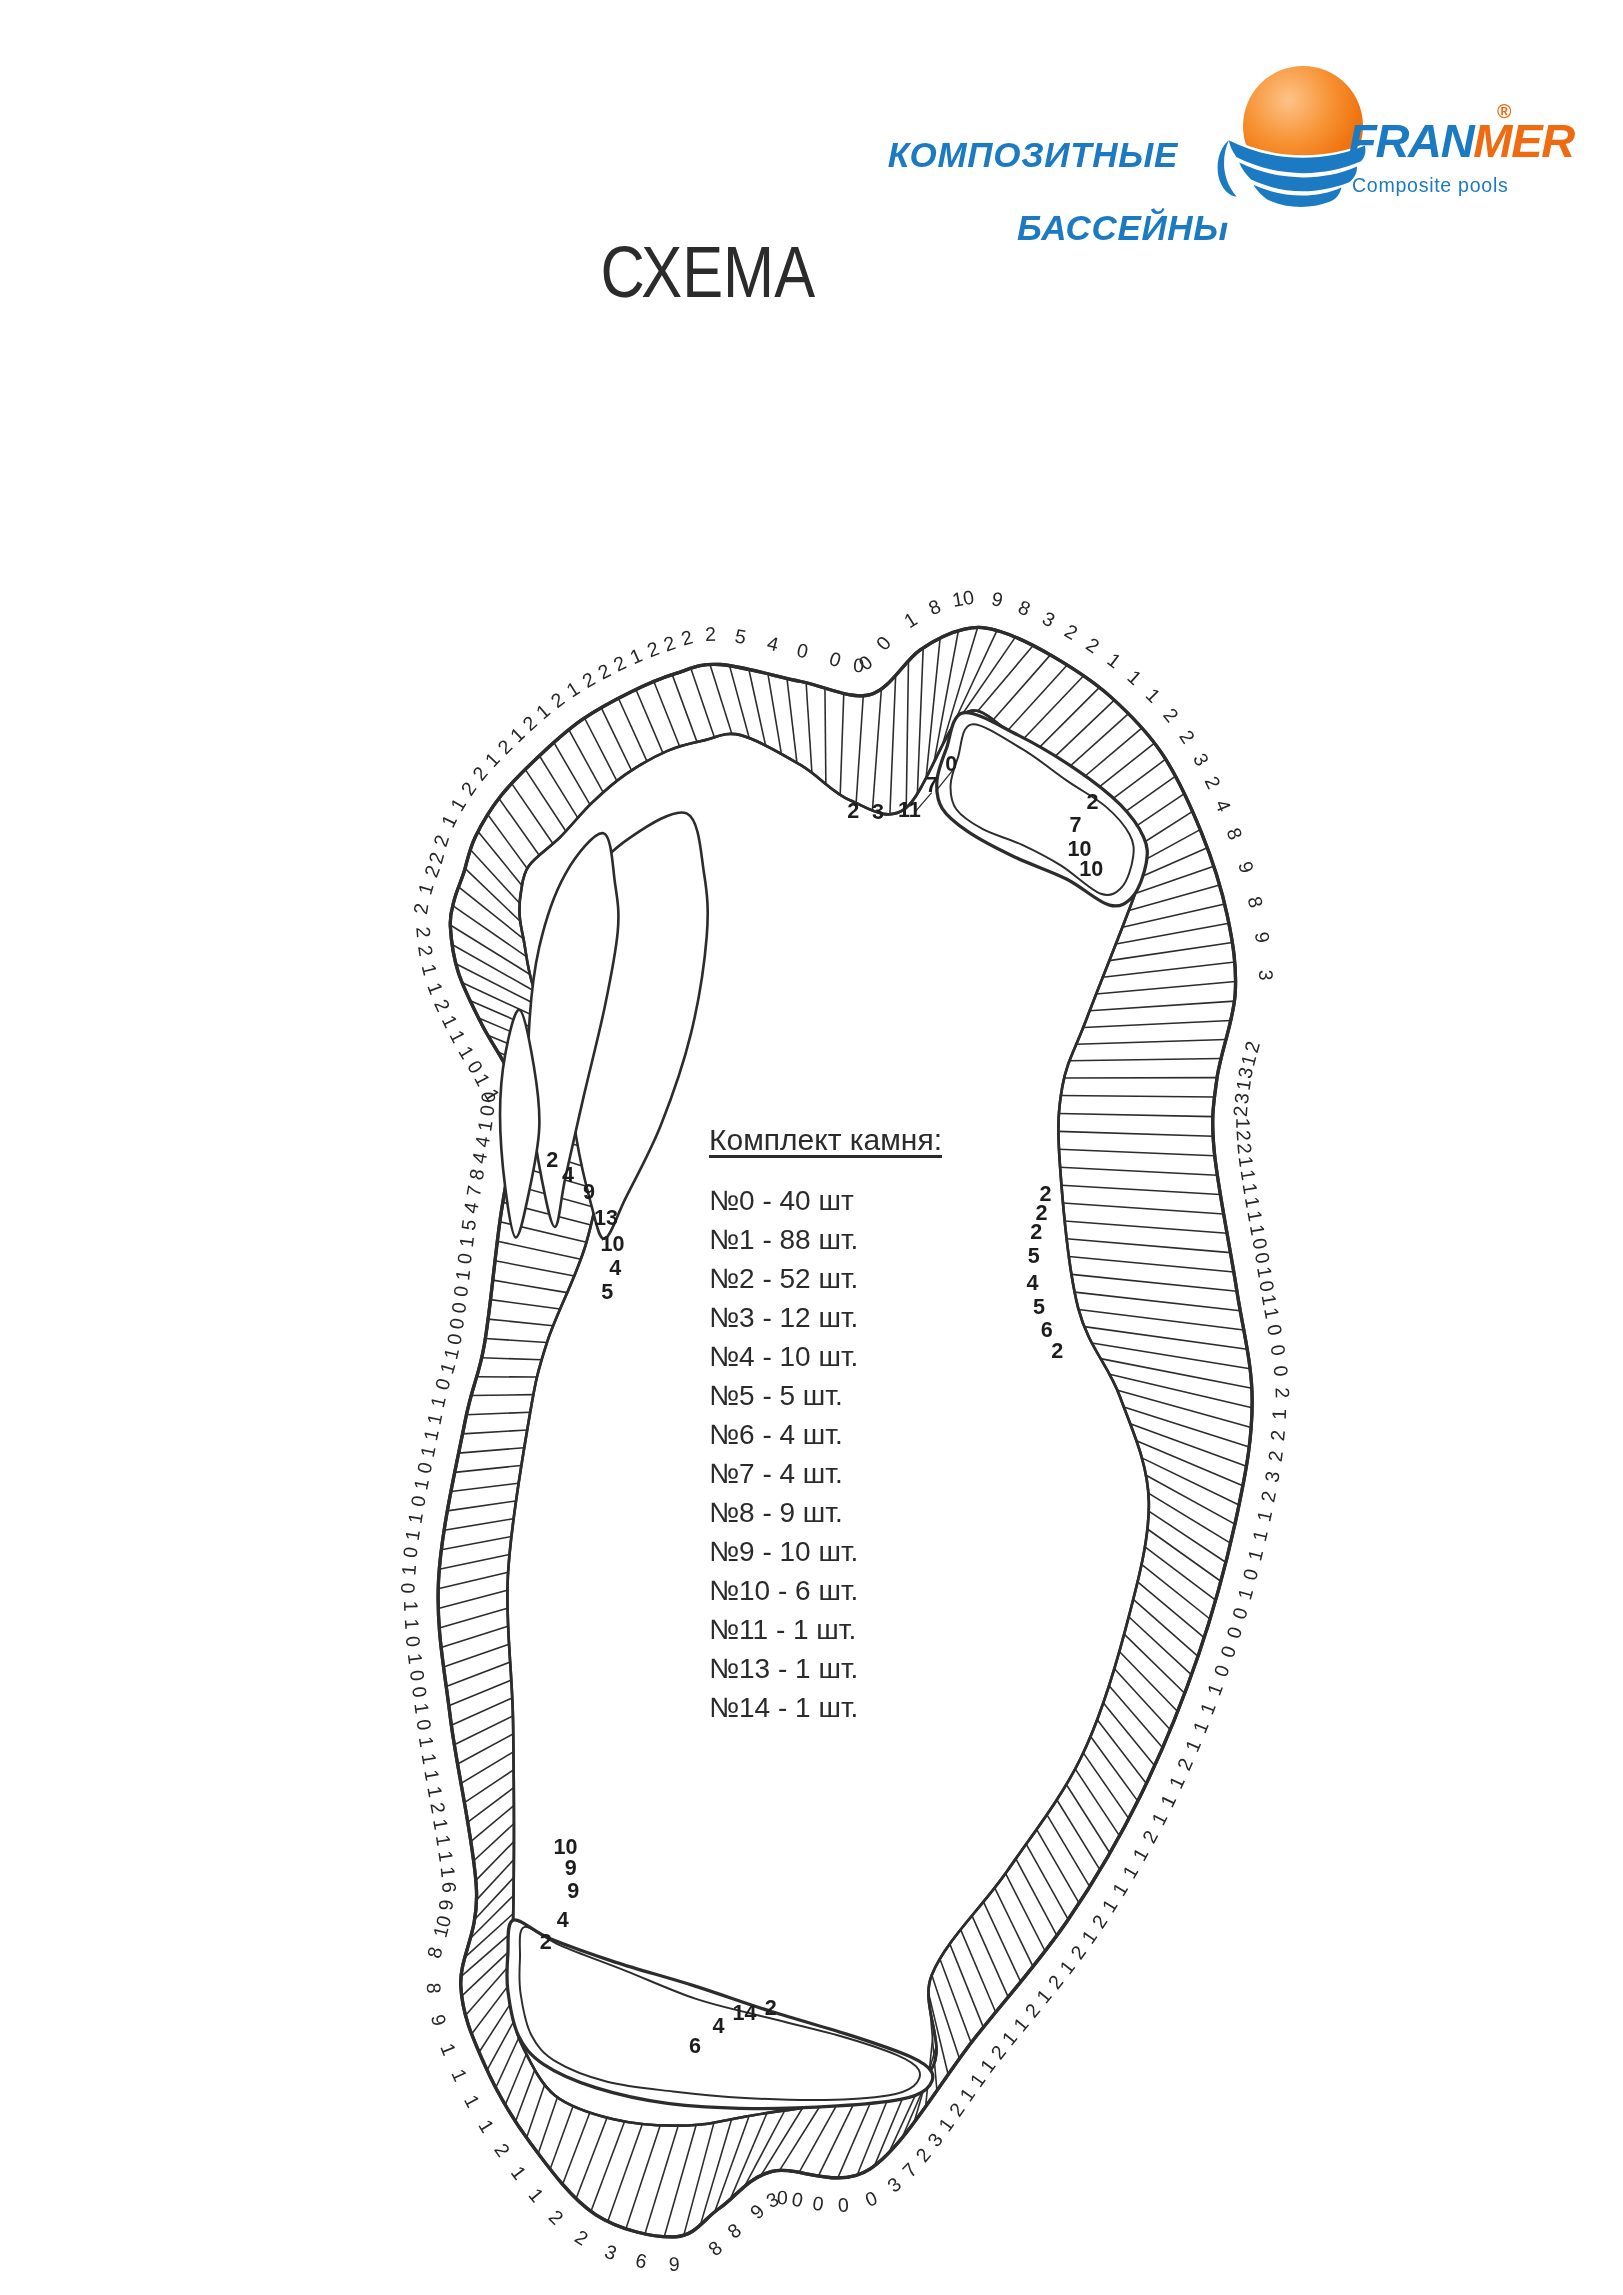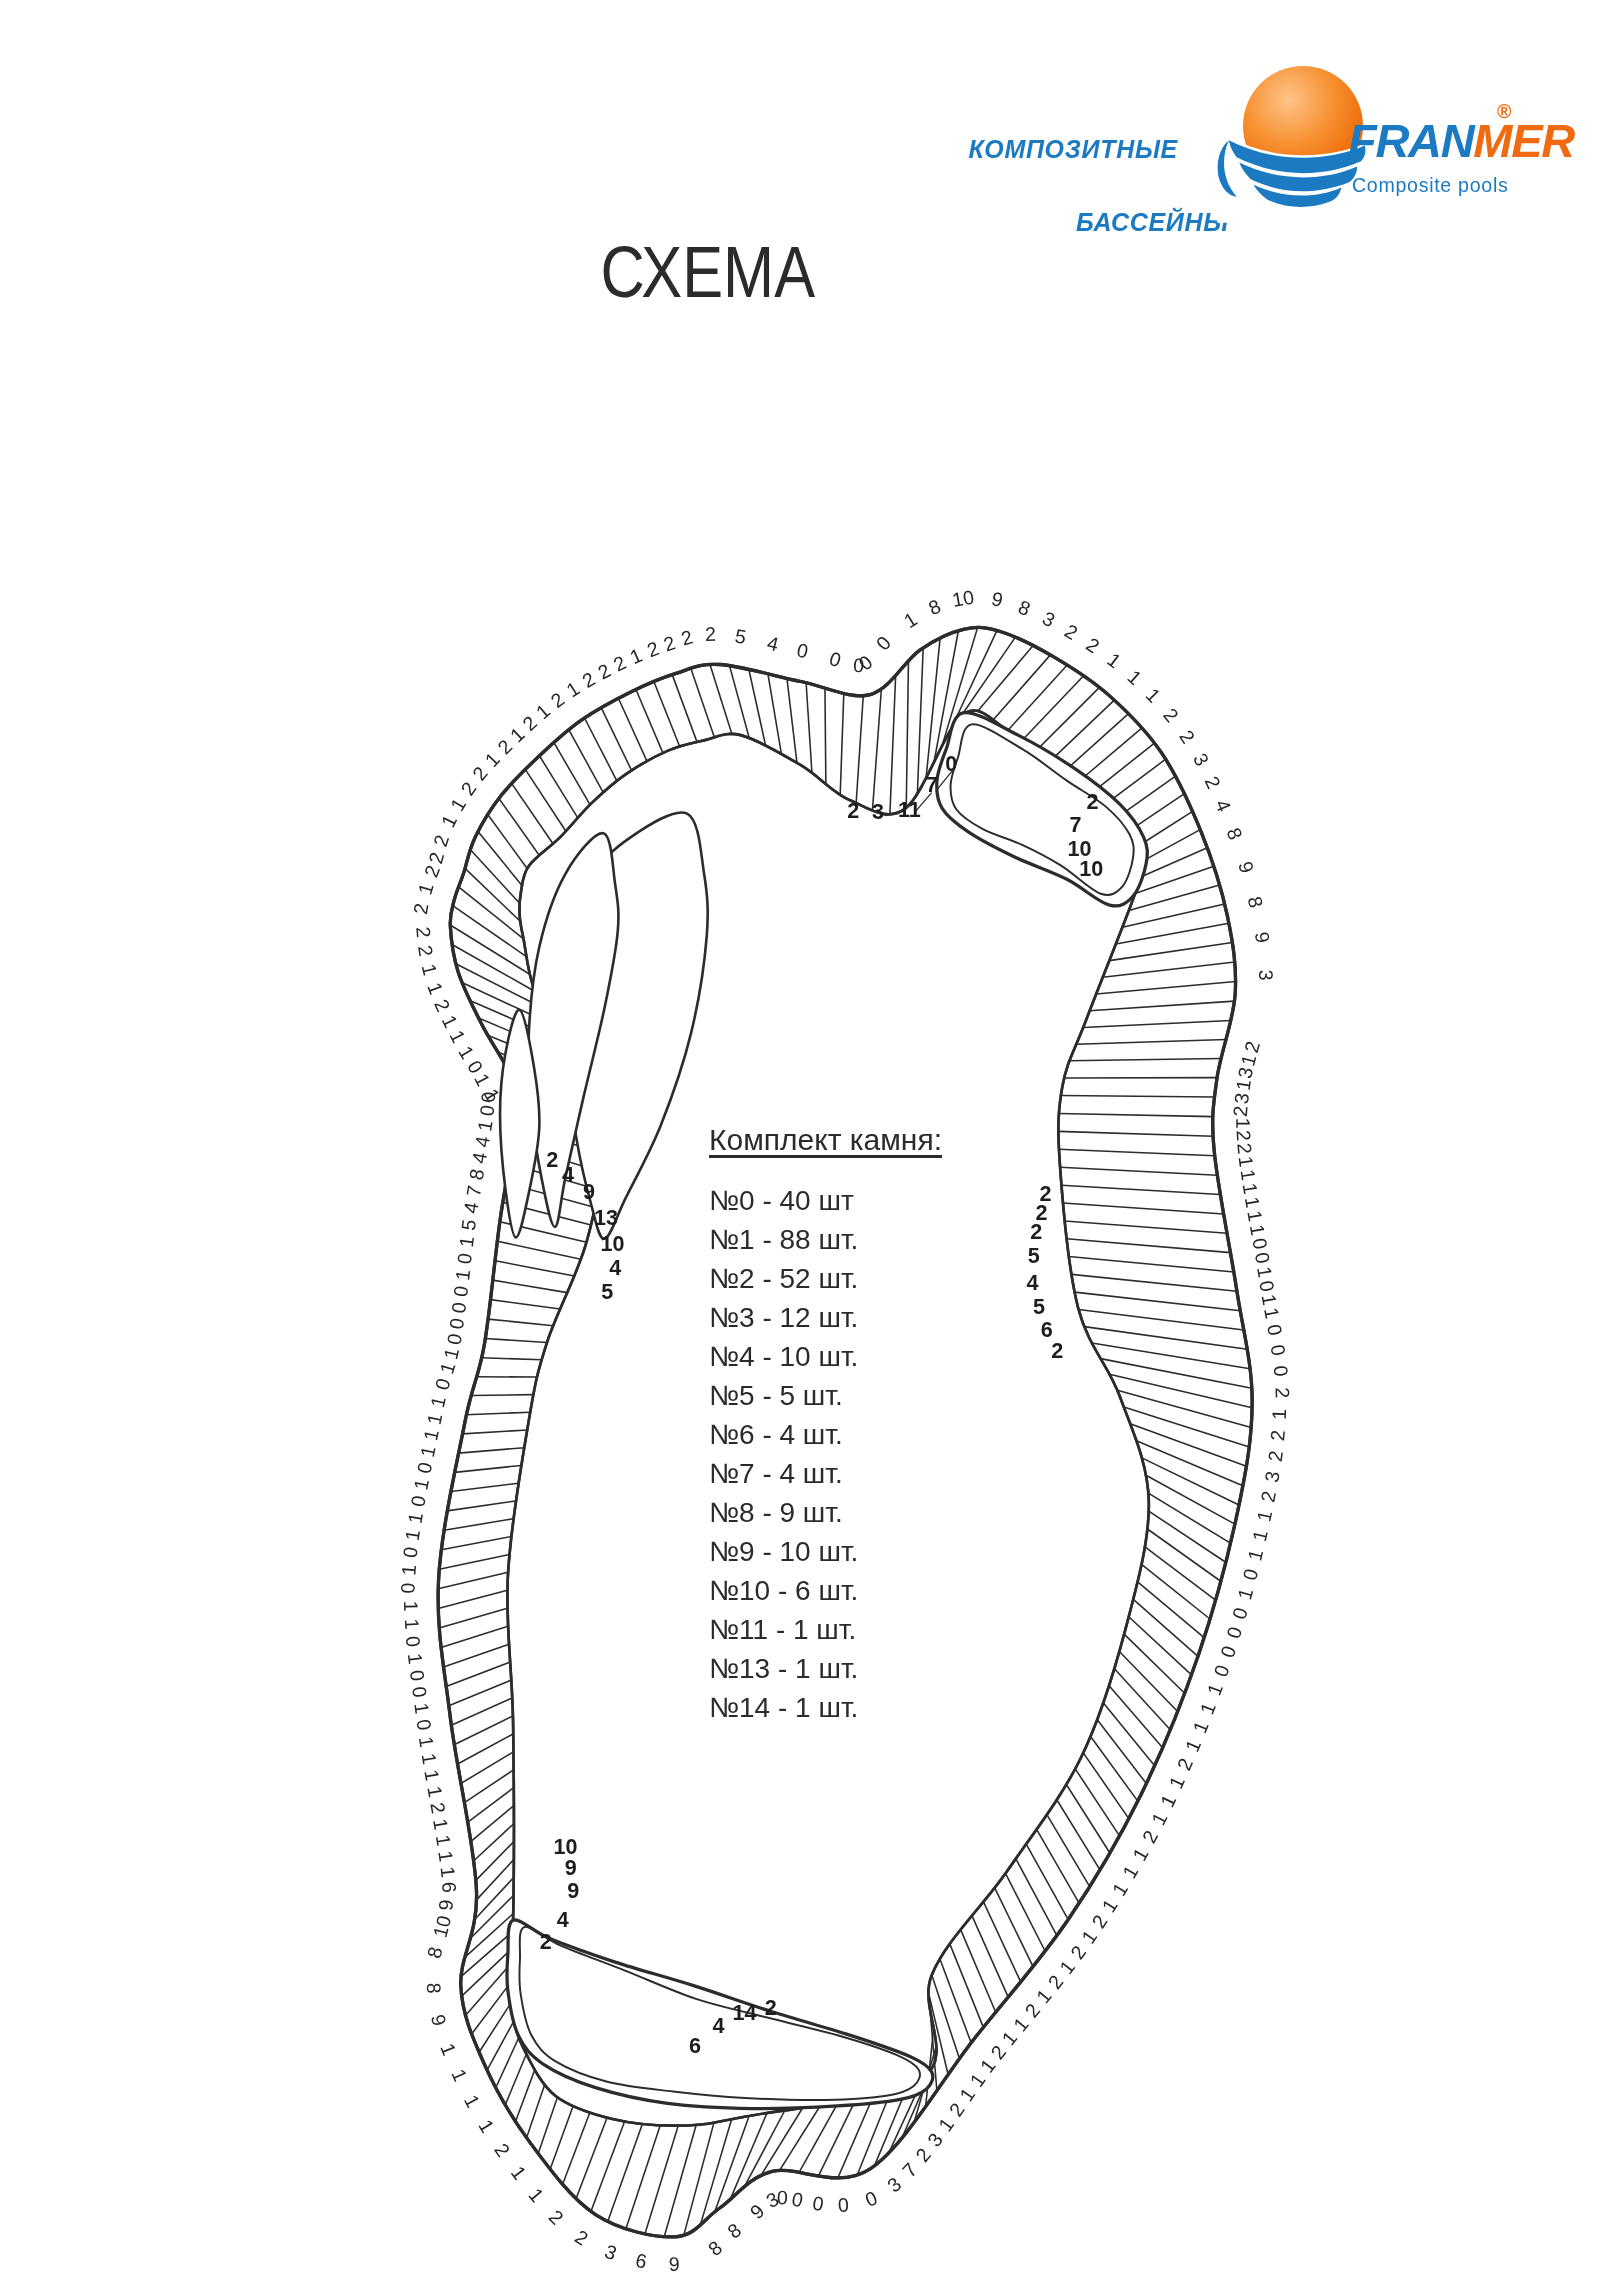--- a/index.html
+++ b/index.html
@@ -4,21 +4,21 @@
 <style>
   html,body{margin:0;padding:0}
   body{
     width:1624px;height:2295px;position:relative;background:#ffffff;
     font-family:"Liberation Sans",sans-serif;color:#2b2b2b;overflow:hidden;
   }
   .abs{position:absolute}
   
   .brand-line{
     font-style:italic;font-weight:bold;color:#1b7ac2;
-    font-size:25px;letter-spacing:0.7px;white-space:nowrap;
+    font-size:35px;letter-spacing:0.7px;white-space:nowrap;
   }
   .logo-ball{
     width:120px;height:120px;border-radius:50%;
     background:radial-gradient(circle at 38% 28%, #fdc389 0%, #f79233 38%, #f07512 62%, #e55c04 100%);
   }
   .franmer{
     font-size:47px;font-weight:800;font-style:italic;letter-spacing:-1.3px;white-space:nowrap;
   }
   .franmer .fran{color:#1b7ac2}
   .franmer .mer{color:#ef6b11}

